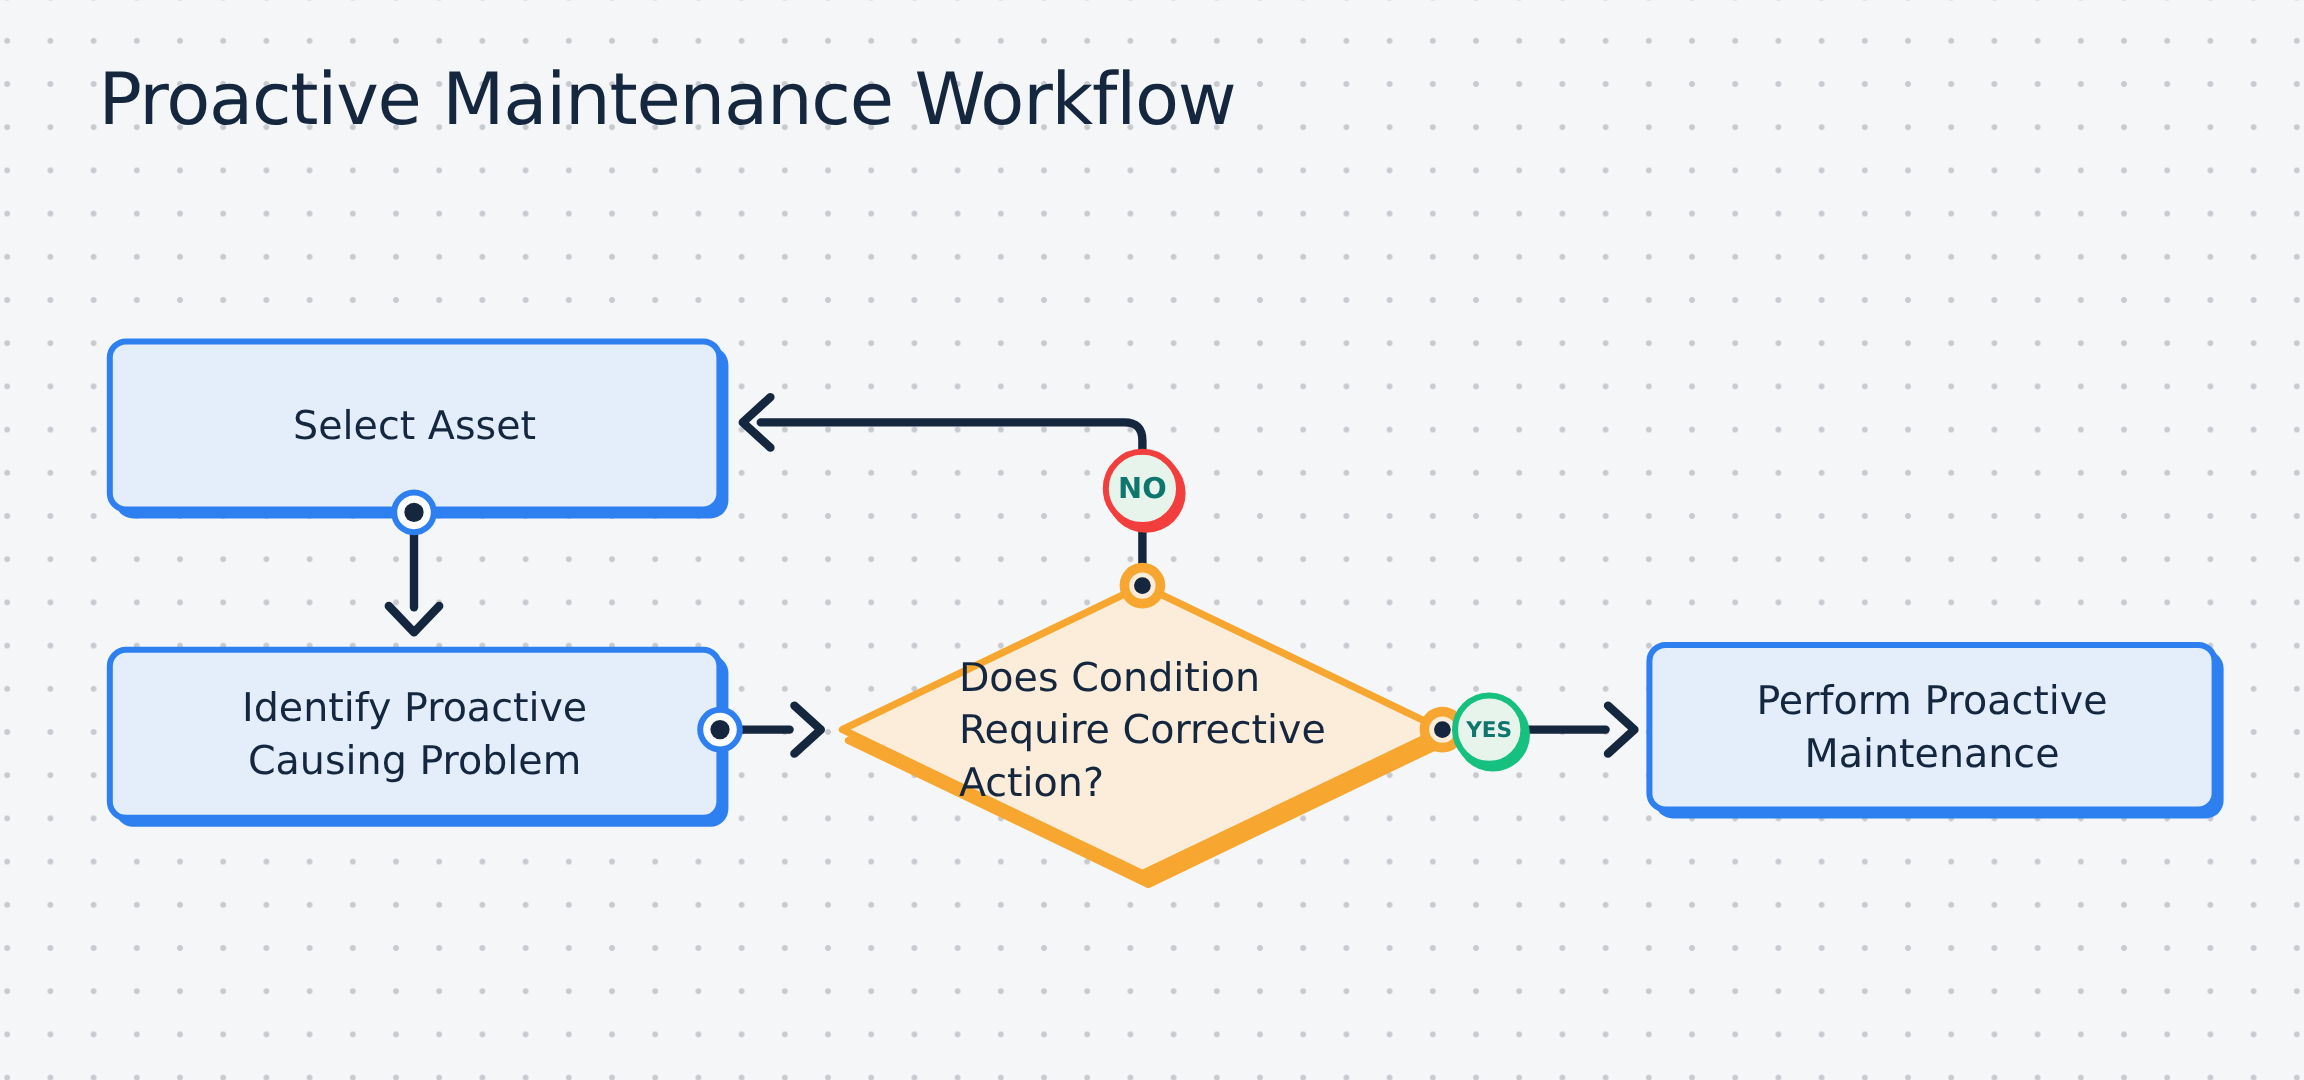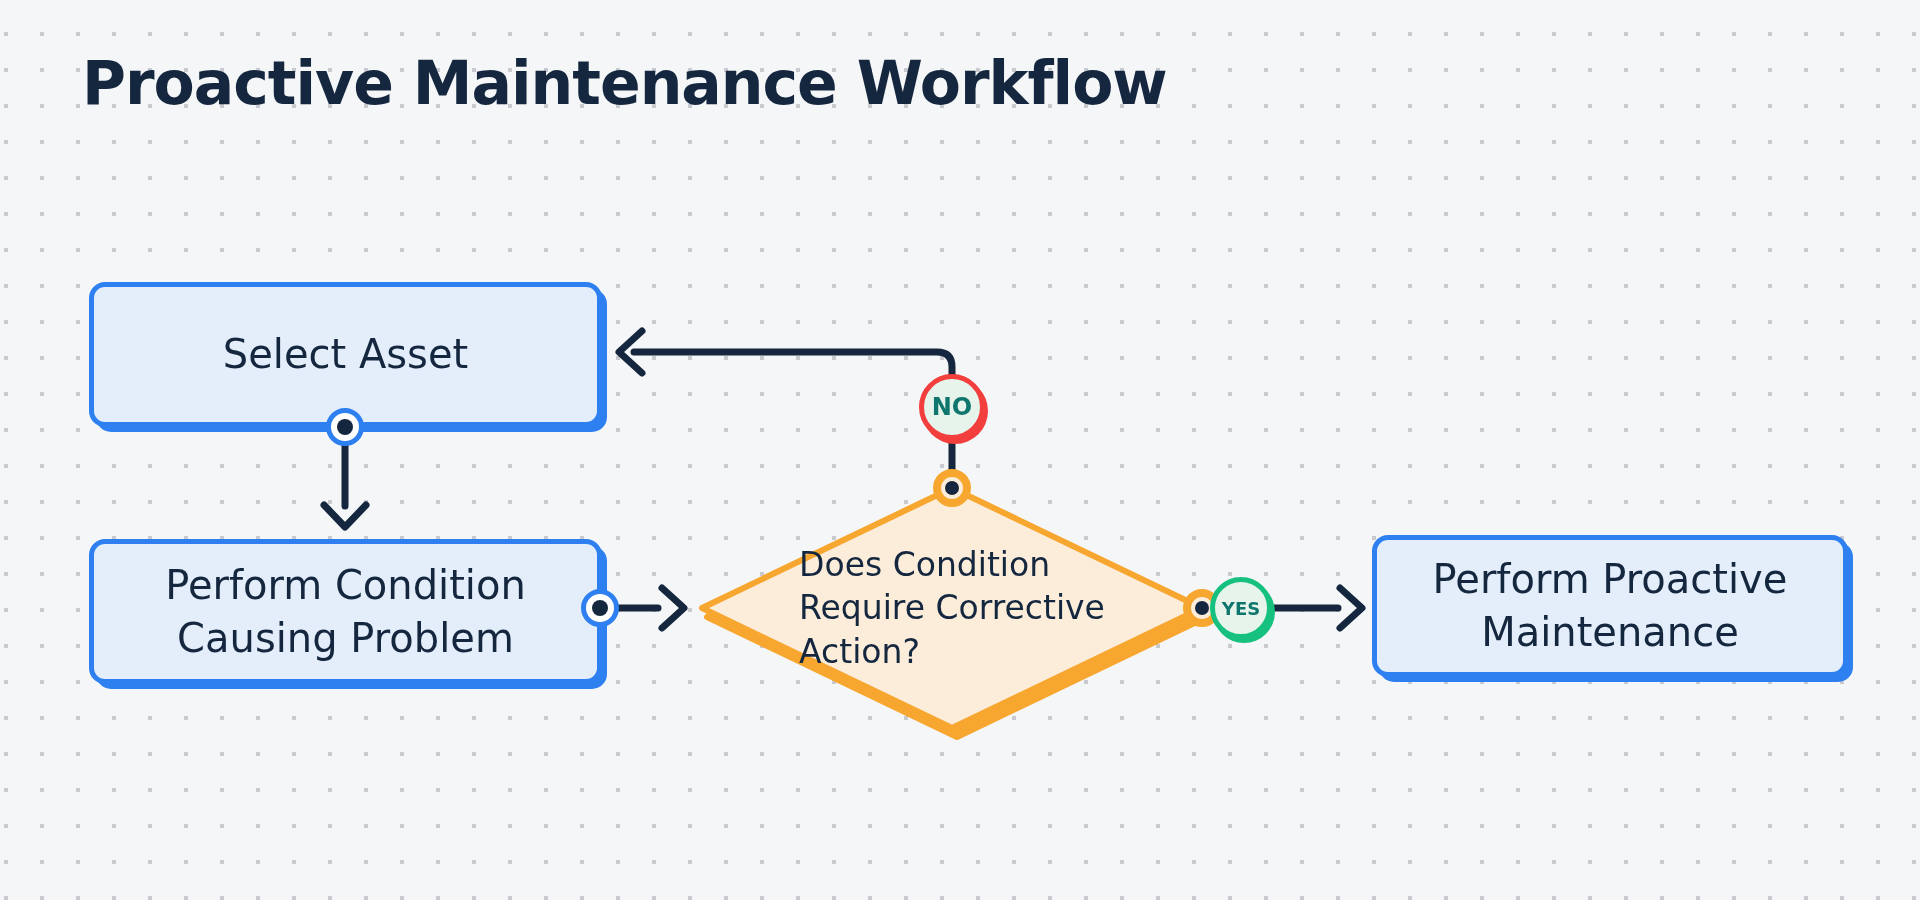--- a/index.html
+++ b/index.html
@@ -8,40 +8,40 @@
     width:1920px;height:900px;
     overflow:hidden;
     font-family:"DejaVu Sans","Liberation Sans",sans-serif;
     background-color:#F5F6F8;
     background-image:radial-gradient(circle,#C8CACF 2.3px,rgba(0,0,0,0) 2.5px);
     background-size:36px 36px;
     background-position:24px 16px;
   }
   .title{
     position:absolute;left:82px;top:48px;margin:0;
-    font-size:60px;font-weight:bold;letter-spacing:-1px;
+    font-size:60px;font-weight:normal;letter-spacing:-1px;
     color:#14273F;z-index:3;
   }
   .flow-svg{position:absolute;left:0;top:0;z-index:2;}
   .line{fill:none;stroke:#14273F;stroke-width:7;stroke-linecap:round;stroke-linejoin:round;}
 
   .node{
     position:absolute;z-index:1;
     box-sizing:border-box;
     background:#E4EEFB;
     border:5px solid #2E80F0;
     border-radius:16px;
     box-shadow:6px 6px 0 -1px #2E80F0;
     display:flex;align-items:center;justify-content:center;
   }
   .node-select{left:89px;top:282px;width:513px;height:145px;}
   .node-identify{left:89px;top:539px;width:513px;height:145px;}
   .node-perform{left:1372px;top:535px;width:476px;height:142px;}
   .node-label{
-    color:#14273F;font-size:40px;font-weight:500;line-height:1.32;
+    color:#14273F;font-size:33px;font-weight:500;line-height:1.32;
     text-align:center;white-space:pre-line;
   }
   .decision-label{
     position:absolute;left:762px;top:540px;width:380px;height:136px;z-index:3;
     display:flex;align-items:center;justify-content:center;
     color:#14273F;font-size:33px;font-weight:500;line-height:1.32;
     text-align:left;white-space:pre-line;
   }
   .badge{
     position:absolute;z-index:3;box-sizing:border-box;border-radius:50%;
@@ -119,21 +119,21 @@
       <circle cx="1202" cy="608" r="15" fill="#FBEDDA" stroke="#F7A72F" stroke-width="8"></circle>
       <circle cx="1202" cy="608" r="7" fill="#14273F"></circle>
     </g>
   </svg>
 
   <div class="node node-select">
     <span class="node-label">Select Asset</span>
   </div>
 
   <div class="node node-identify">
-    <span class="node-label">Perform Condition
+    <span class="node-label">Identify Proactive
 Causing Problem</span>
   </div>
 
   <div class="node node-perform">
     <span class="node-label">Perform Proactive
 Maintenance</span>
   </div>
 
   <div class="decision-label">Does Condition
 Require Corrective

